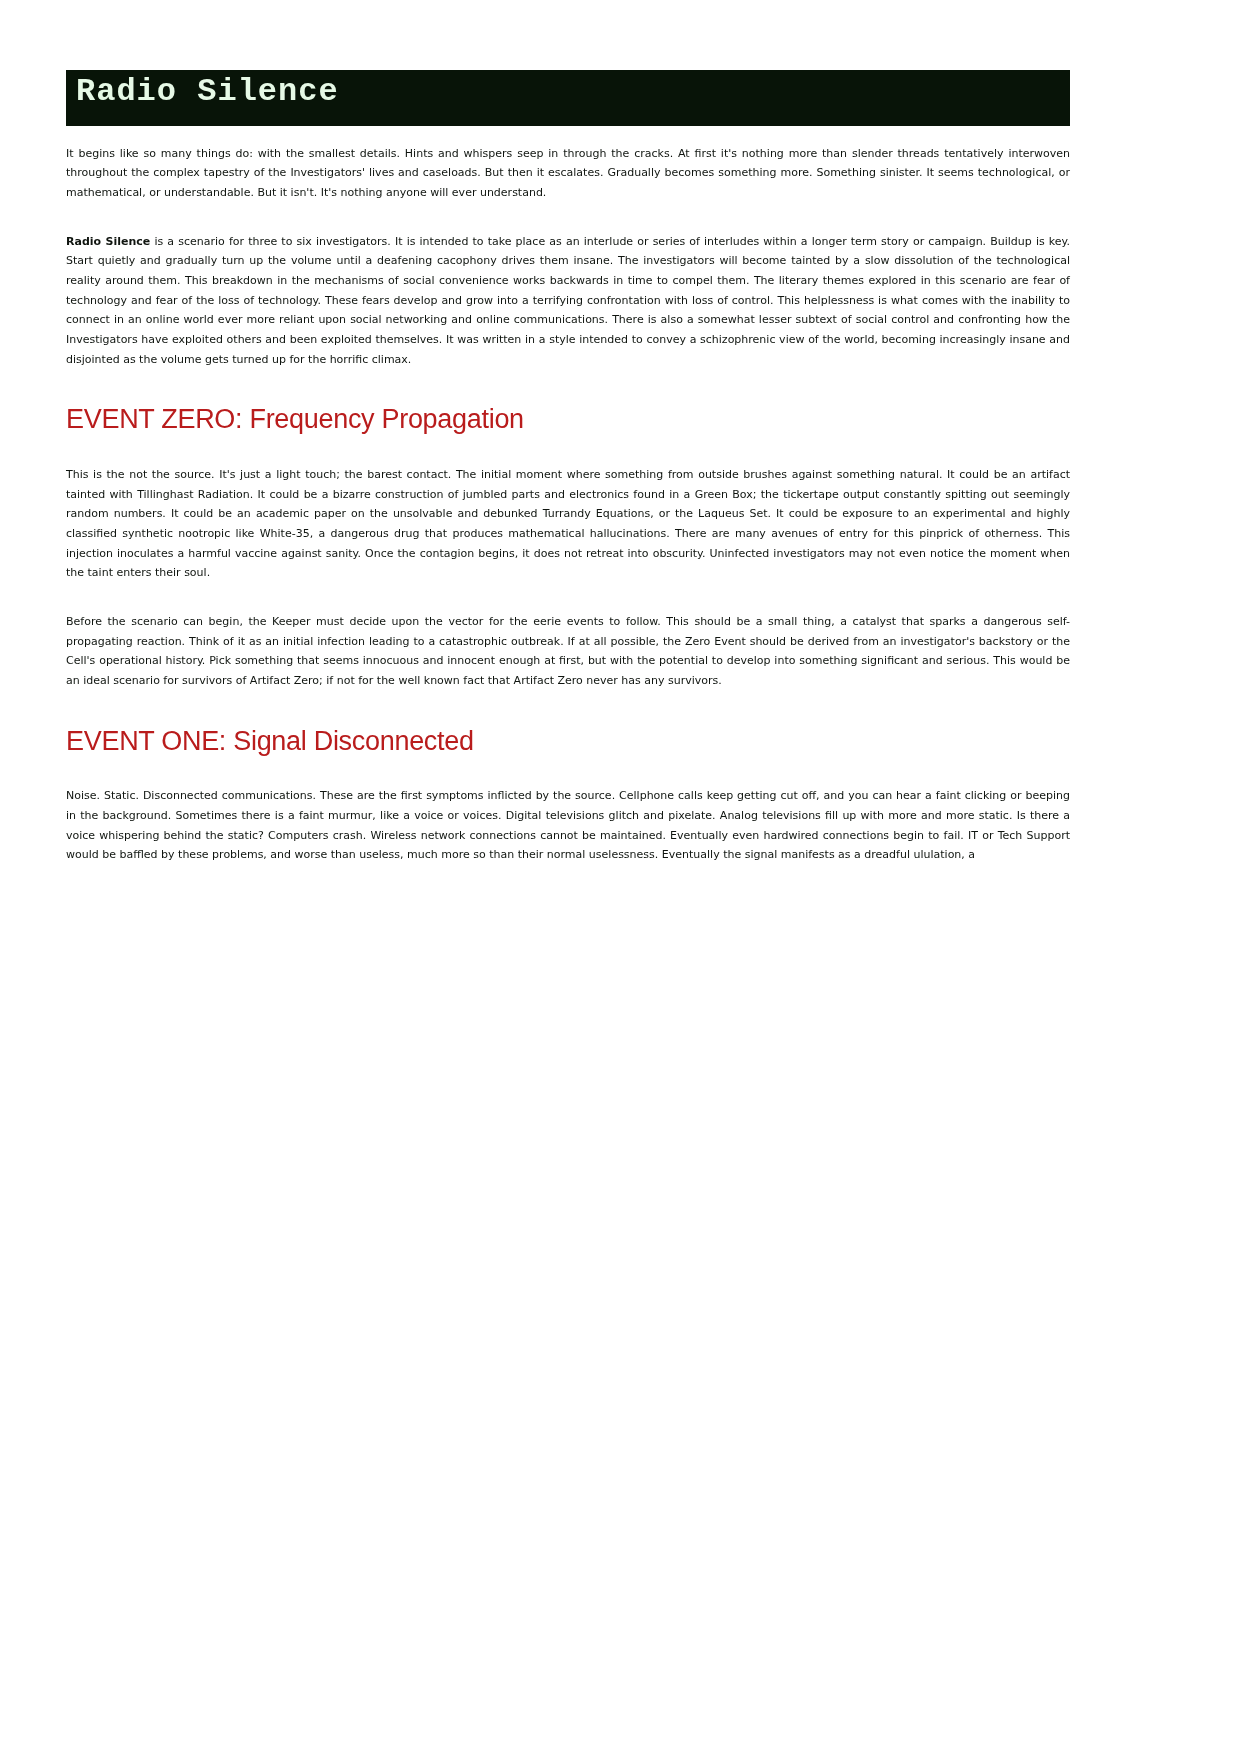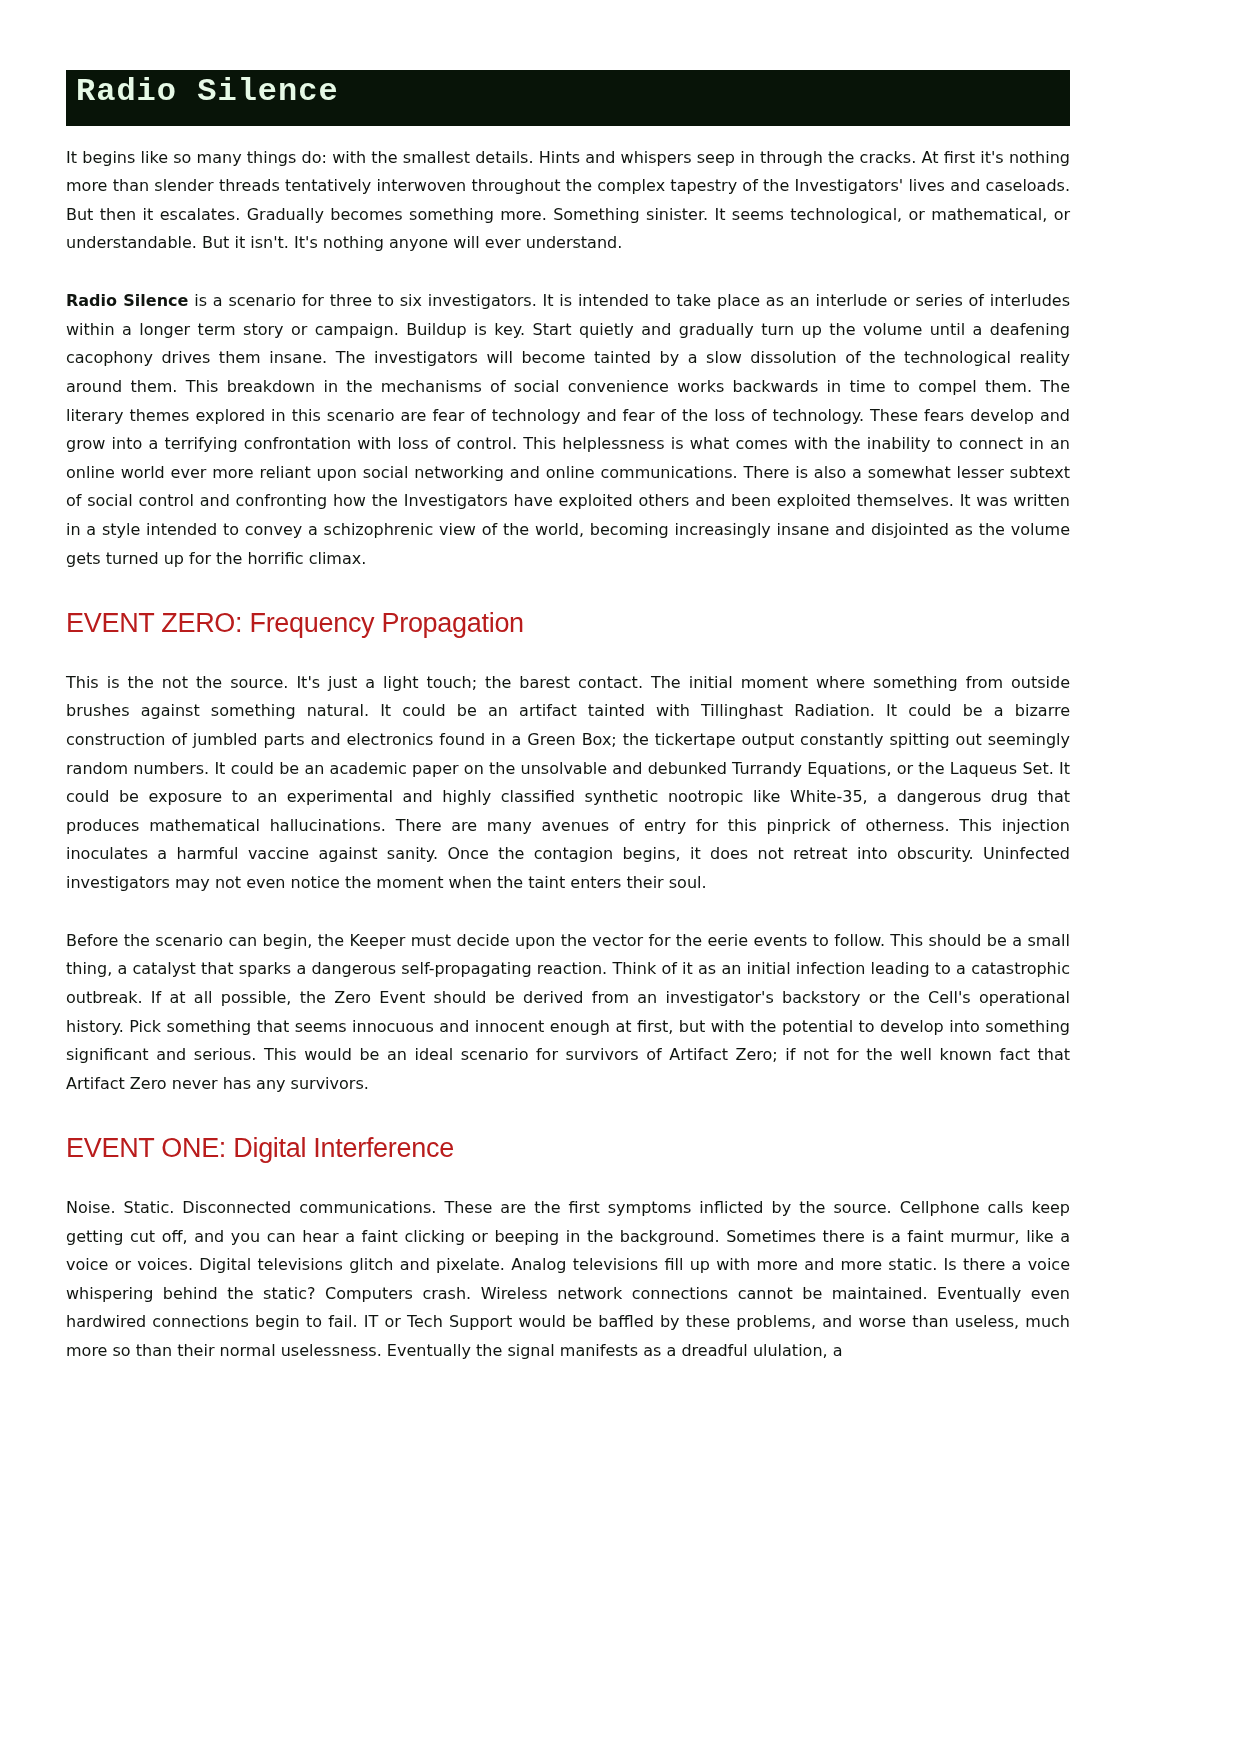--- a/index.html
+++ b/index.html
@@ -31,21 +31,21 @@
     margin: 0;
     font-family: "Liberation Mono", "DejaVu Sans Mono", monospace;
     font-weight: bold;
     font-size: 32px;
     line-height: 1.05;
     letter-spacing: 1px;
     color: var(--title-text);
   }
   p.body-text {
     margin: 29px 0;
-    font-size: 16px;
+    font-size: 11px;
     line-height: 1.79;
     text-align: justify;
     color: var(--body-text);
   }
   p.body-text.first {
     margin-top: 0;
   }
   p.body-text strong {
     font-weight: bold;
   }
@@ -71,17 +71,17 @@
   <p class="body-text first">It begins like so many things do: with the smallest details. Hints and whispers seep in through the cracks. At first it's nothing more than slender threads tentatively interwoven throughout the complex tapestry of the Investigators' lives and caseloads. But then it escalates. Gradually becomes something more. Something sinister. It seems technological, or mathematical, or understandable. But it isn't. It's nothing anyone will ever understand.</p>
 
   <p class="body-text"><strong>Radio Silence</strong><span> is a scenario for three to six investigators. It is intended to take place as an interlude or series of interludes within a longer term story or campaign. Buildup is key. Start quietly and gradually turn up the volume until a deafening cacophony drives them insane. The investigators will become tainted by a slow dissolution of the technological reality around them. This breakdown in the mechanisms of social convenience works backwards in time to compel them. The literary themes explored in this scenario are fear of technology and fear of the loss of technology. These fears develop and grow into a terrifying confrontation with loss of control. This helplessness is what comes with the inability to connect in an online world ever more reliant upon social networking and online communications. There is also a somewhat lesser subtext of social control and confronting how the Investigators have exploited others and been exploited themselves. It was written in a style intended to convey a schizophrenic view of the world, becoming increasingly insane and disjointed as the volume gets turned up for the horrific climax.</span></p>
 
   <h2 class="section-heading">EVENT ZERO: Frequency Propagation</h2>
 
   <p class="body-text">This is the not the source. It's just a light touch; the barest contact. The initial moment where something from outside brushes against something natural. It could be an artifact tainted with Tillinghast Radiation. It could be a bizarre construction of jumbled parts and electronics found in a Green Box; the tickertape output constantly spitting out seemingly random numbers. It could be an academic paper on the unsolvable and debunked Turrandy Equations, or the Laqueus Set. It could be exposure to an experimental and highly classified synthetic nootropic like White-35, a dangerous drug that produces mathematical hallucinations. There are many avenues of entry for this pinprick of otherness. This injection inoculates a harmful vaccine against sanity. Once the contagion begins, it does not retreat into obscurity. Uninfected investigators may not even notice the moment when the taint enters their soul.</p>
 
   <p class="body-text">Before the scenario can begin, the Keeper must decide upon the vector for the eerie events to follow. This should be a small thing, a catalyst that sparks a dangerous self-propagating reaction. Think of it as an initial infection leading to a catastrophic outbreak. If at all possible, the Zero Event should be derived from an investigator's backstory or the Cell's operational history. Pick something that seems innocuous and innocent enough at first, but with the potential to develop into something significant and serious. This would be an ideal scenario for survivors of Artifact Zero; if not for the well known fact that Artifact Zero never has any survivors.</p>
 
-  <h2 class="section-heading">EVENT ONE: Digital Interference</h2>
+  <h2 class="section-heading">EVENT ONE: Signal Disconnected</h2>
 
   <p class="body-text">Noise. Static. Disconnected communications. These are the first symptoms inflicted by the source. Cellphone calls keep getting cut off, and you can hear a faint clicking or beeping in the background. Sometimes there is a faint murmur, like a voice or voices. Digital televisions glitch and pixelate. Analog televisions fill up with more and more static. Is there a voice whispering behind the static? Computers crash. Wireless network connections cannot be maintained. Eventually even hardwired connections begin to fail. IT or Tech Support would be baffled by these problems, and worse than useless, much more so than their normal uselessness. Eventually the signal manifests as a dreadful ululation, a</p>
 
 </div>
 
 </body></html>

